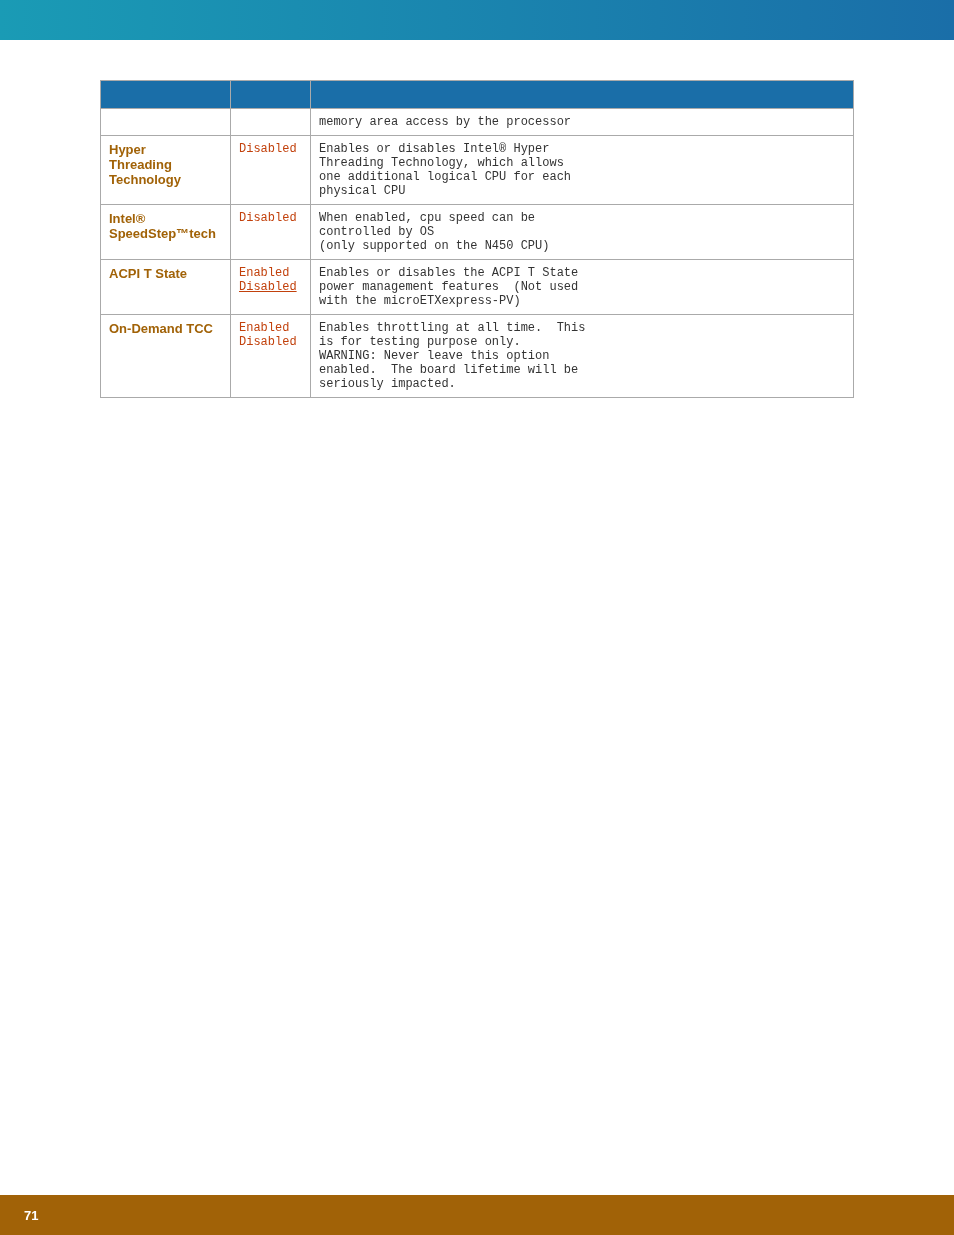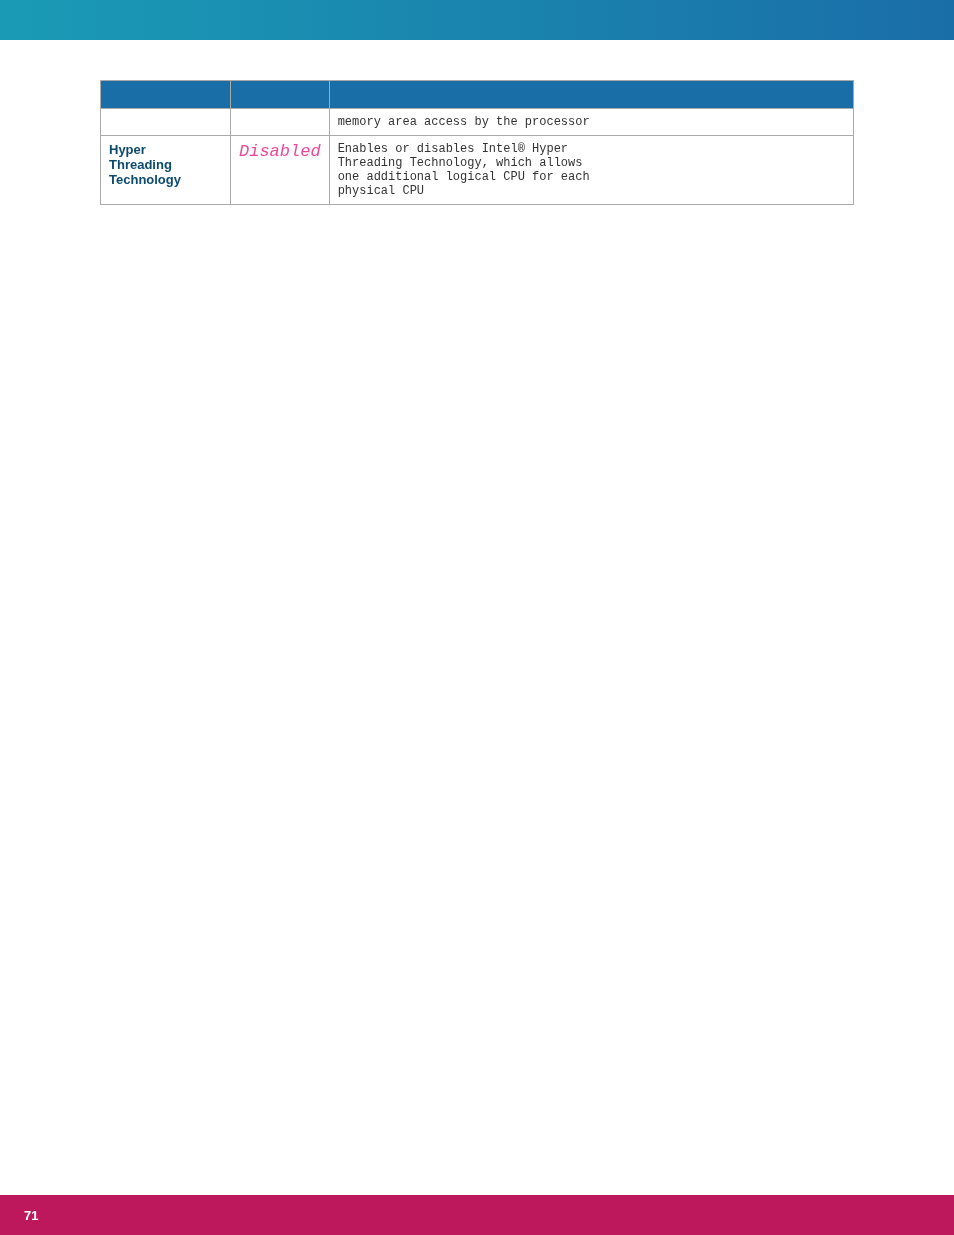--- a/index.html
+++ b/index.html
@@ -16,21 +16,21 @@
       height: 40px;
       background: linear-gradient(to right, #1a9bb5, #1a6ea8);
       position: absolute;
       top: 0;
       left: 0;
     }
 
     .footer-bar {
       width: 100%;
       height: 40px;
-      background: #be185d;
+      background: #a16207;
       position: absolute;
       bottom: 0;
       left: 0;
       display: flex;
       align-items: center;
       padding-left: 24px;
     }
 
     .footer-page-num {
       color: #ffffff;
@@ -54,33 +54,32 @@
     }
 
     .doc-table td {
       border: 1px solid #aaaaaa;
       padding: 6px 8px;
       vertical-align: top;
       color: #333333;
     }
 
     .doc-table td.feature-name {
-      color: #0c4a6e;
+      color: #a16207;
       font-weight: bold;
       width: 130px;
       white-space: pre-wrap;
       margin-top: 20px;
     }
 
     .doc-table td.options {
       width: 80px;
       font-family: 'Courier New', Courier, monospace;
-      font-size: 17px;
-      color: #ec4899;
-      font-style: italic;
+      font-size: 12px;
+      color: #c2410c;
     }
 
     .doc-table td.description {
       font-family: 'Courier New', Courier, monospace;
       font-size: 12px;
       color: #333333;
       margin-top: 27px;
     }
 
     .header-row td {
@@ -113,24 +112,39 @@
         <td class="options"></td>
         <td class="description mono">memory area access by the processor</td>
       </tr>
 
       <tr>
         <td class="feature-name">Hyper<br>Threading<br>Technology</td>
         <td class="options">Disabled</td>
         <td class="description mono">Enables or disables Intel® Hyper<br>Threading Technology, which allows<br>one additional logical CPU for each<br>physical CPU</td>
       </tr>
 
+      <tr>
+        <td class="feature-name">Intel®<br>SpeedStep™tech</td>
+        <td class="options">Disabled</td>
+        <td class="description mono">When enabled, cpu speed can be<br>controlled by OS<br>(only supported on the N450 CPU)</td>
+      </tr>
 
 
 
+      <tr>
+        <td class="feature-name">ACPI T State</td>
+        <td class="options">Enabled<br><u>Disabled</u></td>
+        <td class="description mono">Enables or disables the ACPI T State<br>power management features&nbsp; (Not used<br>with the microETXexpress-PV)</td>
+      </tr>
 
+      <tr>
+        <td class="feature-name">On-Demand TCC</td>
+        <td class="options">Enabled<br>Disabled</td>
+        <td class="description mono">Enables throttling at all time.&nbsp; This<br>is for testing purpose only.<br>WARNING: Never leave this option<br>enabled.&nbsp; The board lifetime will be<br>seriously impacted.</td>
+      </tr>
 
     </tbody>
   </table>
 </div>
 
 <div class="footer-bar">
   <span class="footer-page-num">71</span>
 </div>
 
 </body></html>

